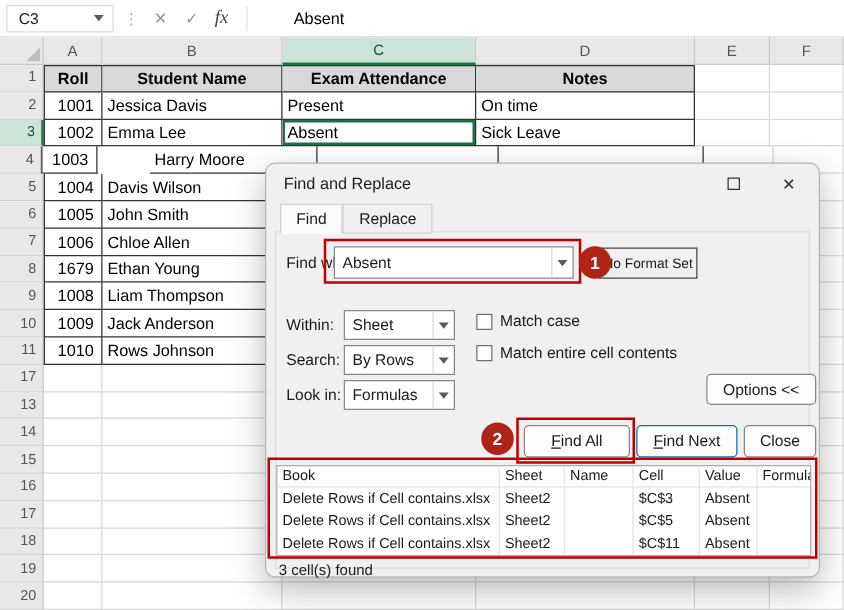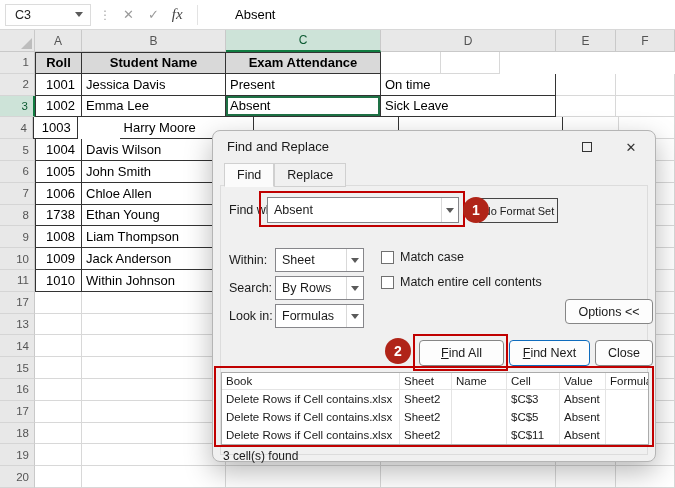--- a/index.html
+++ b/index.html
@@ -95,20 +95,21 @@
       <div class="colhdr sel" style="width: 155px;">C</div>
       <div class="colhdr" style="width: 175px;">D</div>
       <div class="colhdr" style="width: 60px;">E</div>
       <div class="colhdr" style="width: 59px;">F</div>
     </div>
     <div class="grid-row">
       <div class="rowhdr">1</div>
       <div class="cell tb c0 th" style="width: 47px;">Roll</div>
       <div class="cell tb th" style="width: 144px;">Student Name</div>
       <div class="cell tb th" style="width: 155px;">Exam Attendance</div>
+      <div class="cell tb th" style="width: 175px;">Notes</div>
       <div class="cell" style="width: 60px;"></div>
       <div class="cell" style="width: 59px;"></div>
     </div>
     <div class="grid-row">
       <div class="rowhdr">2</div>
       <div class="cell tb c0 num" style="width: 47px;">1001</div>
       <div class="cell tb" style="width: 144px;">Jessica Davis</div>
       <div class="cell tb" style="width: 155px;">Present</div>
       <div class="cell tb" style="width: 175px;">On time</div>
       <div class="cell" style="width: 60px;"></div>
@@ -154,21 +155,21 @@
       <div class="rowhdr">7</div>
       <div class="cell tb c0 num" style="width: 47px;">1006</div>
       <div class="cell tb" style="width: 144px;">Chloe Allen</div>
       <div class="cell tb" style="width: 155px;"></div>
       <div class="cell tb" style="width: 175px;"></div>
       <div class="cell" style="width: 60px;"></div>
       <div class="cell" style="width: 59px;"></div>
     </div>
     <div class="grid-row">
       <div class="rowhdr">8</div>
-      <div class="cell tb c0 num" style="width: 47px;">1738</div>
+      <div class="cell tb c0 num" style="width: 47px;">1679</div>
       <div class="cell tb" style="width: 144px;">Ethan Young</div>
       <div class="cell tb" style="width: 155px;"></div>
       <div class="cell tb" style="width: 175px;"></div>
       <div class="cell" style="width: 60px;"></div>
       <div class="cell" style="width: 59px;"></div>
     </div>
     <div class="grid-row">
       <div class="rowhdr">9</div>
       <div class="cell tb c0 num" style="width: 47px;">1008</div>
       <div class="cell tb" style="width: 144px;">Liam Thompson</div>
@@ -182,21 +183,21 @@
       <div class="cell tb c0 num" style="width: 47px;">1009</div>
       <div class="cell tb" style="width: 144px;">Jack Anderson</div>
       <div class="cell tb" style="width: 155px;"></div>
       <div class="cell tb" style="width: 175px;"></div>
       <div class="cell" style="width: 60px;"></div>
       <div class="cell" style="width: 59px;"></div>
     </div>
     <div class="grid-row">
       <div class="rowhdr">11</div>
       <div class="cell tb c0 num" style="width: 47px;">1010</div>
-      <div class="cell tb" style="width: 144px;">Within Johnson</div>
+      <div class="cell tb" style="width: 144px;">Rows Johnson</div>
       <div class="cell tb" style="width: 155px;"></div>
       <div class="cell tb" style="width: 175px;"></div>
       <div class="cell" style="width: 60px;"></div>
       <div class="cell" style="width: 59px;"></div>
     </div>
     <div class="grid-row">
       <div class="rowhdr">17</div>
       <div class="cell" style="width: 47px;"></div>
       <div class="cell" style="width: 144px;"></div>
       <div class="cell" style="width: 155px;"></div>

